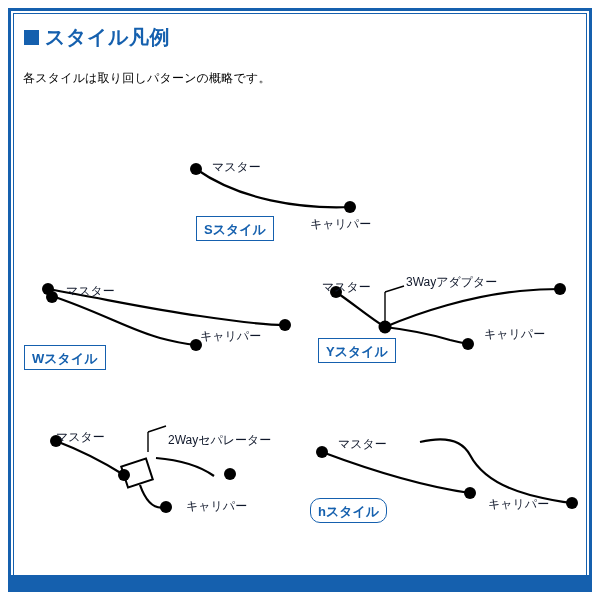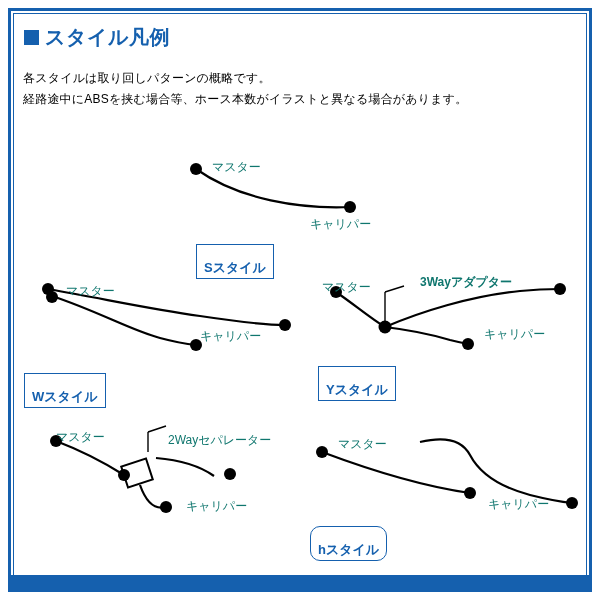--- a/index.html
+++ b/index.html
@@ -77,28 +77,27 @@
     width: 600px;
     height: 600px;
   }
   .label-box {
     position: absolute;
     border: 1.5px solid #1560ae;
     color: #1560ae;
     font-size: 13px;
     font-weight: bold;
     background: #ffffff;
-    padding: 16px 7px 3px 7px;
+    padding: 6px 7px 3px 7px;
     line-height: 1.1;
     white-space: nowrap;
-    margin-top: 28px;
   }
   .plain-label {
     position: absolute;
-    color: #0f766e;
+    color: #0f172a;
     font-size: 12px;
     white-space: nowrap;
     line-height: 1.1;
   }
   .footer-bar {
     position: absolute;
     left: 8px;
     top: 575px;
     width: 584px;
     height: 17px;
@@ -113,21 +112,20 @@
   <div class="outer-border"></div>
   <div class="inner-border"></div>
 
   <div class="title-row">
     <span class="title-square"></span>
     <span class="title-text">スタイル凡例</span>
   </div>
 
   <div class="desc">
     <div>各スタイルは取り回しパターンの概略です。</div>
-    <div>経路途中にABSを挟む場合等、ホース本数がイラストと異なる場合があります。</div>
   </div>
 
   <svg class="diagram" viewBox="0 0 600 600">
 
     <path d="M196,169 C 240,200 300,209 350,207" fill="none" stroke="#000000" stroke-width="2.2"></path>
     <circle cx="196" cy="169" r="6" fill="#000000"></circle>
     <circle cx="350" cy="207" r="6" fill="#000000"></circle>
 
     <path d="M48,289 C 110,300 150,309 200,316 C 240,322 265,325 285,325" fill="none" stroke="#000000" stroke-width="2.2"></path>
     <path d="M52,296 C 100,312 130,330 160,338 C 175,342 186,344 196,345" fill="none" stroke="#000000" stroke-width="2.2"></path>
@@ -166,21 +164,21 @@
 
   <div class="plain-label" style="left:212px; top:161px;">マスター</div>
   <div class="plain-label" style="left:310px; top:218px;">キャリパー</div>
   <div class="label-box" style="left:196px; top:216px;">Sスタイル</div>
 
   <div class="plain-label" style="left:66px; top:285px;">マスター</div>
   <div class="plain-label" style="left:200px; top:330px;">キャリパー</div>
   <div class="label-box" style="left:24px; top:345px;">Wスタイル</div>
 
   <div class="plain-label" style="left:322px; top:281px;">マスター</div>
-  <div class="plain-label" style="left:420px; top:276px;font-weight:bold;">3Wayアダプター</div>
+  <div class="plain-label" style="left:406px; top:276px;">3Wayアダプター</div>
   <div class="plain-label" style="left:484px; top:328px;">キャリパー</div>
   <div class="label-box" style="left:318px; top:338px;">Yスタイル</div>
 
   <div class="plain-label" style="left:56px; top:431px;">マスター</div>
   <div class="plain-label" style="left:168px; top:417px;margin-top:17px;">2Wayセパレーター</div>
   <div class="plain-label" style="left:186px; top:500px;">キャリパー</div>
 
   <div class="plain-label" style="left:338px; top:438px;">マスター</div>
   <div class="plain-label" style="left:488px; top:498px;">キャリパー</div>
   <div class="label-box" style="left:310px; top:498px;border-radius:10px;">hスタイル</div>

